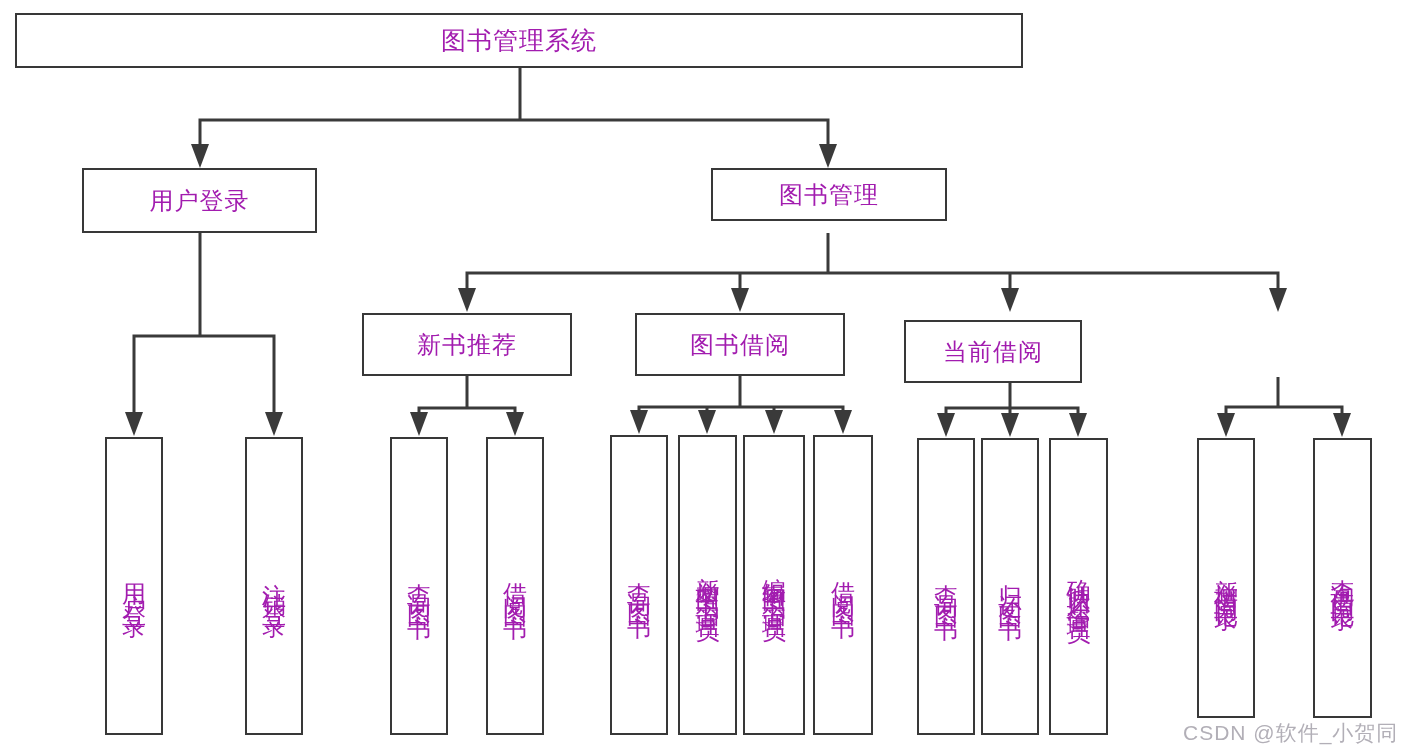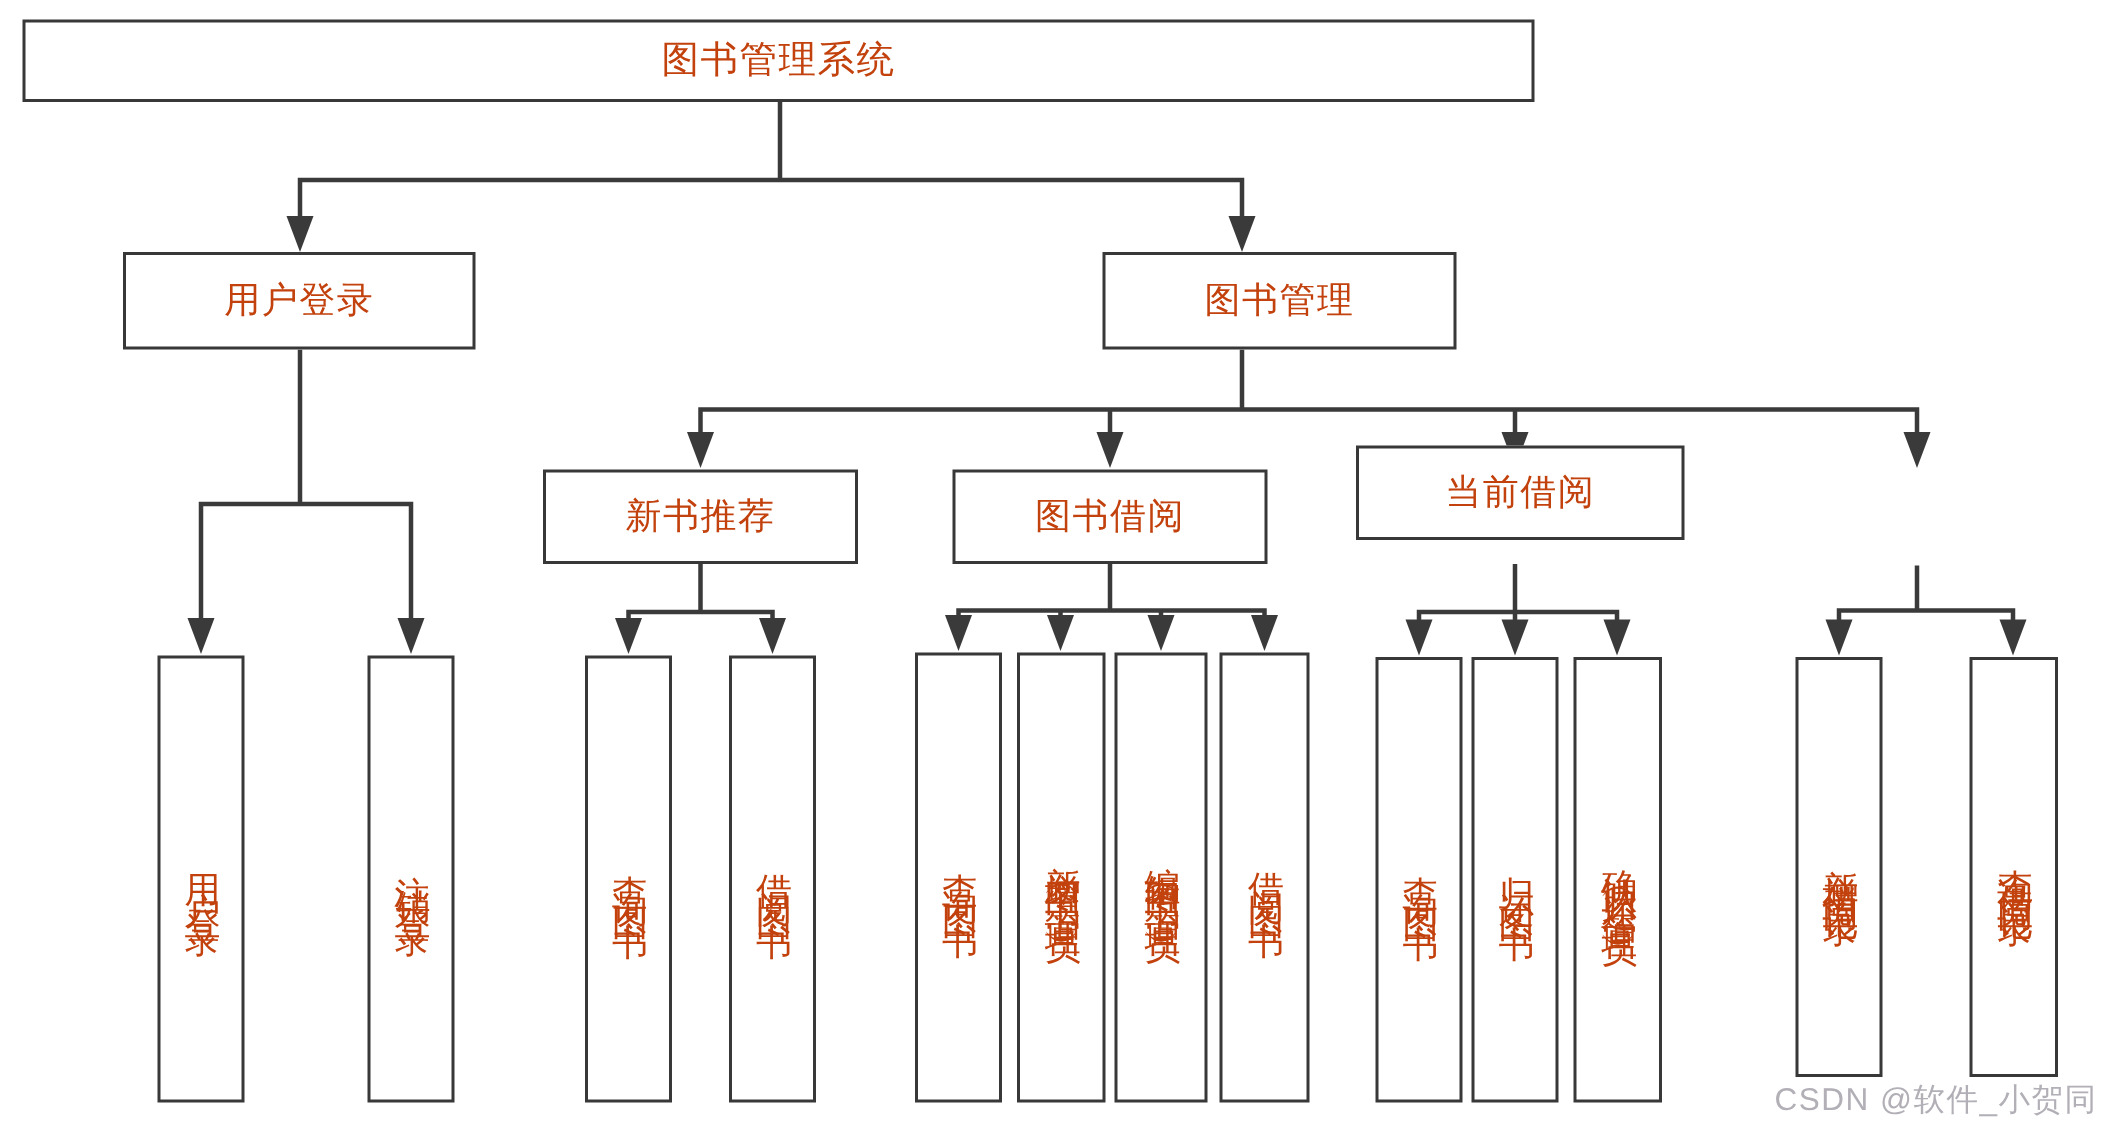--- a/index.html
+++ b/index.html
@@ -13,21 +13,21 @@
   #connectors { position:absolute; left:0; top:0; width:1405px; height:747px; }
   .box {
     position:absolute;
     background:#ffffff;
     border:2.5px solid #383838;
     box-sizing:border-box;
     display:flex;
     align-items:center;
     justify-content:center;
     font-size:24px;
-    color:#c2410c;
+    color:#a21caf;
     line-height:1;
     white-space:nowrap;
   }
   .h { letter-spacing:1px; }
   .root-box { font-size:25px; }
   .v {
     writing-mode:vertical-rl;
     text-orientation:mixed;
     letter-spacing:6px;
     white-space:normal;
@@ -76,25 +76,25 @@
       <polygon points="1001,413 1019,413 1010,437"></polygon>
       <polygon points="1069,413 1087,413 1078,437"></polygon>
       <polygon points="1217,413 1235,413 1226,437"></polygon>
       <polygon points="1333,413 1351,413 1342,437"></polygon>
     </g>
   </svg>
 
   <div class="box h root-box" style="left:15px;top:13px;width:1008px;height:55px">图书管理系统</div>
 
   <div class="box h" style="left:82px;top:168px;width:235px;height:65px">用户登录</div>
-  <div class="box h" style="left:735px;top:168px;width:236px;height:65px">图书管理</div>
+  <div class="box h" style="left:711px;top:168px;width:236px;height:53px">图书管理</div>
 
   <div class="box h" style="left:635px;top:313px;width:210px;height:63px">图书借阅</div>
   <div class="box h" style="left:362px;top:313px;width:210px;height:63px">新书推荐</div>
-  <div class="box h" style="left:904px;top:297px;width:219px;height:63px">当前借阅</div>
+  <div class="box h" style="left:904px;top:320px;width:178px;height:63px">当前借阅</div>
 
   <div class="box v spread" style="left:105px;top:437px;width:58px;height:298px">用户登录</div>
   <div class="box v spread" style="left:245px;top:437px;width:58px;height:298px">注销登录</div>
 
   <div class="box v spread" style="left:390px;top:437px;width:58px;height:298px">查询图书</div>
   <div class="box v spread" style="left:486px;top:437px;width:58px;height:298px">借阅图书</div>
 
   <div class="box v spread" style="left:610px;top:435px;width:58px;height:300px">查询图书</div>
   <div class="box v" style="left:678px;top:435px;width:59px;height:300px">新增图书（管理员）</div>
   <div class="box v" style="left:743px;top:435px;width:62px;height:300px">编辑图书（管理员）</div>

